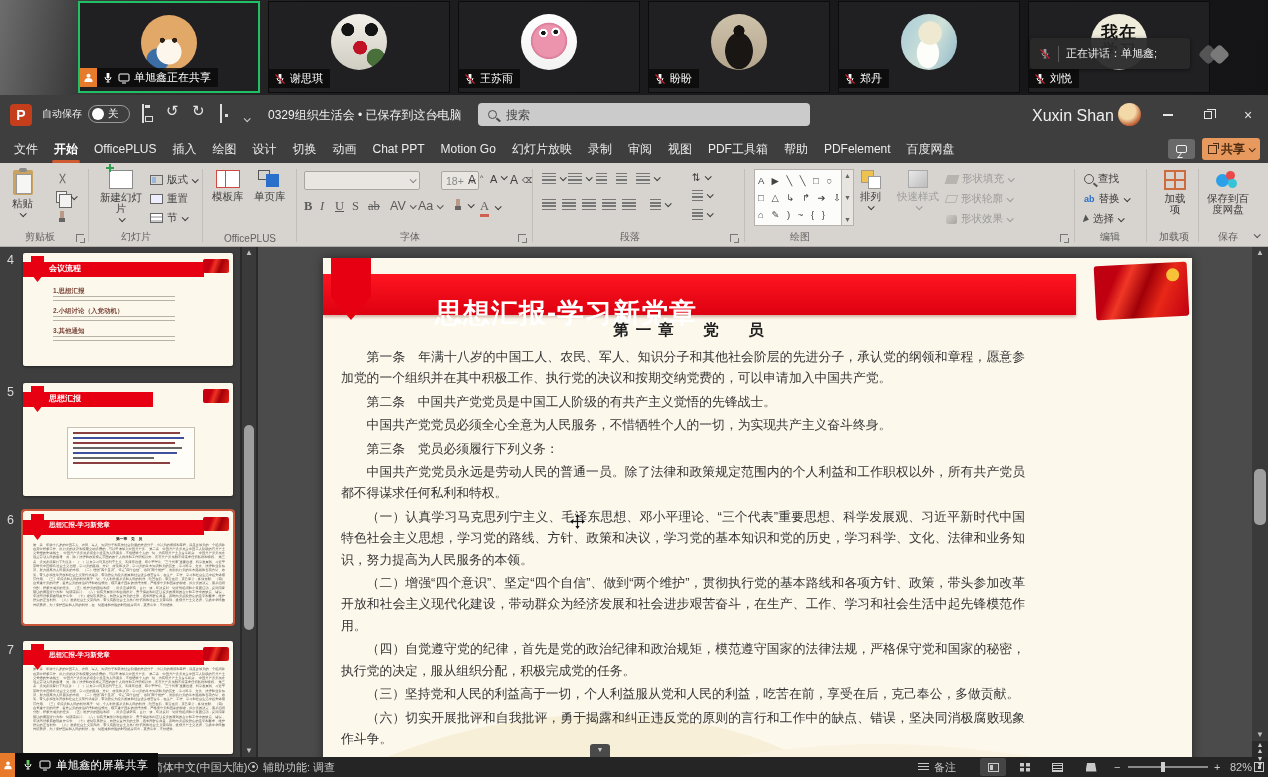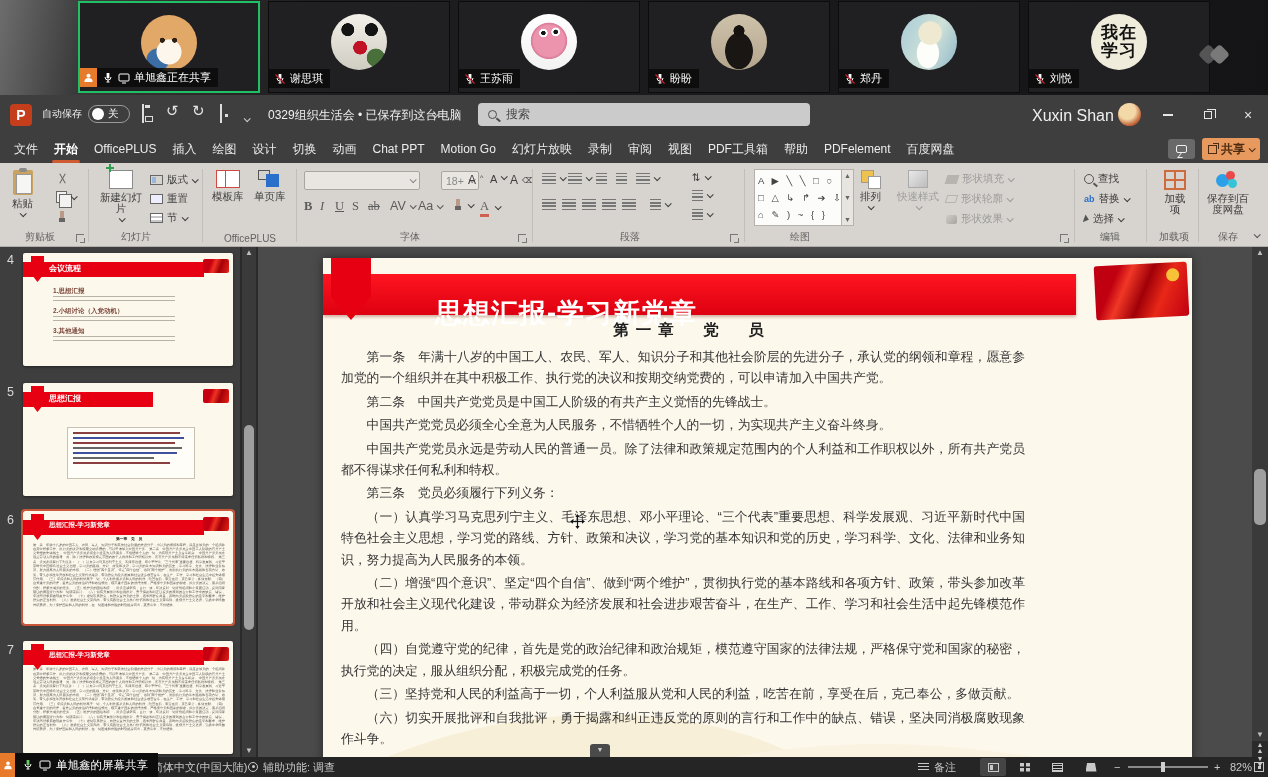--- a/index.html
+++ b/index.html
@@ -67,21 +67,21 @@
   .i-save{width:12px;height:12px;border:1.4px solid #ddd;position:relative;margin-top:3px;}
   .i-save:before{content:'';position:absolute;left:2px;top:0;width:5px;height:3px;background:#ddd;}
   .i-save:after{content:'';position:absolute;left:2px;bottom:0;width:6px;height:4px;border:1px solid #ddd;}
   .i-present{width:13px;height:10px;border:1.4px solid #ddd;position:relative;margin-top:4px;}
   .i-present:after{content:'';position:absolute;left:4px;top:9px;width:3px;height:3px;background:#ddd;}
   .chev{display:inline-block;width:5px;height:5px;border-right:1.4px solid currentColor;border-bottom:1.4px solid currentColor;transform:rotate(45deg) translateY(-1px);}
   .search{position:absolute;left:478px;top:8px;width:332px;height:23px;background:#cbcbcb;border-radius:4px;
     display:flex;align-items:center;gap:7px;padding:0 10px;}
   .i-mag{width:9px;height:9px;border:1.5px solid #4c4c4c;border-radius:50%;position:relative;flex:0 0 auto;}
   .i-mag:after{content:'';position:absolute;left:7px;top:8px;width:5px;height:1.5px;background:#4c4c4c;transform:rotate(40deg);}
-  .search input{border:none;background:transparent;outline:none;font-size:12px;color:#333;width:270px;font-family:Liberation Serif, serif;}
+  .search input{border:none;background:transparent;outline:none;font-size:12px;color:#333;width:270px;}
   .search input::placeholder{color:#4a4a4a;opacity:1;}
   .user-av{position:absolute;left:1118px;top:8px;width:23px;height:23px;border-radius:50%;
     background:radial-gradient(circle at 40% 35%,#f3d9a8 0 40%,#c2653a 70%,#7a3420);}
   .wbtn{position:absolute;top:0;width:40px;height:40px;display:flex;align-items:center;justify-content:center;color:#e6e6e6;}
   .i-min{width:10px;height:1.5px;background:#e6e6e6;}
   .i-rest{width:8px;height:8px;border:1px solid #e6e6e6;position:relative;}
   .i-rest:before{content:'';position:absolute;left:2px;top:-3px;width:8px;height:8px;border-top:1px solid #e6e6e6;border-right:1px solid #e6e6e6;}
 
   
   .menubar{position:absolute;left:0;top:135px;width:1268px;height:28px;background:#3f3e3e;display:flex;align-items:center;gap:12px;padding:0 2px 0 12px;}
@@ -327,20 +327,30 @@
         <svg class="ic12" viewBox="0 0 12 12">
               <path d="M4.6 1h2.8v4.2a1.4 1.4 0 0 1-2.8 0z" fill="#fff"></path>
               <path d="M3 5a3 3 0 0 0 6 0" fill="none" stroke="#fff"></path>
               <path d="M6 8v2M4.5 10h3" stroke="#fff"></path>
               <path d="M1.5 1.5l9 9" stroke="#c23" stroke-width="1.3"></path>
             </svg>
         <span>刘悦</span>
       </span>
         </div>
     </div>
+    <div class="toast">
+      <svg class="ic12" viewBox="0 0 12 12">
+          <path d="M4.6 1h2.8v4.2a1.4 1.4 0 0 1-2.8 0z" fill="#9a9a9a"></path>
+          <path d="M3 5a3 3 0 0 0 6 0" fill="none" stroke="#9a9a9a"></path>
+          <path d="M6 8v2M4.5 10h3" stroke="#9a9a9a"></path>
+          <path d="M1.5 1.5l9 9" stroke="#c23" stroke-width="1.3"></path>
+        </svg>
+      <span class="vline"></span>
+      <span>正在讲话：单旭鑫;</span>
+    </div>
     <div class="meet-logo">
         <i></i>
         <i></i>
       </div>
   </div>
 
   <div class="titlebar">
     <div class="ppt-logo">P</div>
     <span class="tb-txt" style="left:42px">自动保存</span>
     <span class="toggle">
@@ -687,22 +697,22 @@
         <span class="slide-title">思想汇报-学习新党章</span>
       </div>
       <div class="banner-arrow"></div>
       <div class="flag"></div>
       <div class="chapter">第一章　党　员</div>
       <div class="bodytxt">
 
       <p class="bp">第一条　年满十八岁的中国工人、农民、军人、知识分子和其他社会阶层的先进分子，承认党的纲领和章程，愿意参加党的一个组织并在其中积极工作、执行党的决议和按期交纳党费的，可以申请加入中国共产党。</p>
           <p class="bp">第二条　中国共产党党员是中国工人阶级的有共产主义觉悟的先锋战士。</p>
           <p class="bp">中国共产党党员必须全心全意为人民服务，不惜牺牲个人的一切，为实现共产主义奋斗终身。</p>
+          <p class="bp">第三条　党员必须履行下列义务：</p>
           <p class="bp">中国共产党党员永远是劳动人民的普通一员。除了法律和政策规定范围内的个人利益和工作职权以外，所有共产党员都不得谋求任何私利和特权。</p>
-          <p class="bp">第三条　党员必须履行下列义务：</p>
           <p class="bp">（一）认真学习马克思列宁主义、毛泽东思想、邓小平理论、“三个代表”重要思想、科学发展观、习近平新时代中国特色社会主义思想，学习党的路线、方针、政策和决议，学习党的基本知识和党的历史，学习科学、文化、法律和业务知识，努力提高为人民服务的本领。</p>
           <p class="bp">（二）增强“四个意识”、坚定“四个自信”、做到“两个维护”，贯彻执行党的基本路线和各项方针、政策，带头参加改革开放和社会主义现代化建设，带动群众为经济发展和社会进步艰苦奋斗，在生产、工作、学习和社会生活中起先锋模范作用。</p>
           <p class="bp">（四）自觉遵守党的纪律，首先是党的政治纪律和政治规矩，模范遵守国家的法律法规，严格保守党和国家的秘密，执行党的决定，服从组织分配，积极完成党的任务。</p>
           <p class="bp">（三）坚持党和人民的利益高于一切，个人利益服从党和人民的利益，吃苦在前，享受在后，克己奉公，多做贡献。</p>
           <p class="bp">（六）切实开展批评和自我批评，勇于揭露和纠正违反党的原则的言行和工作中的缺点、错误，坚决同消极腐败现象作斗争。</p>
         </div>
     </div>
   </div>
 
   <div class="vscroll" style="left:1252px;top:247px;width:16px;height:494px">

